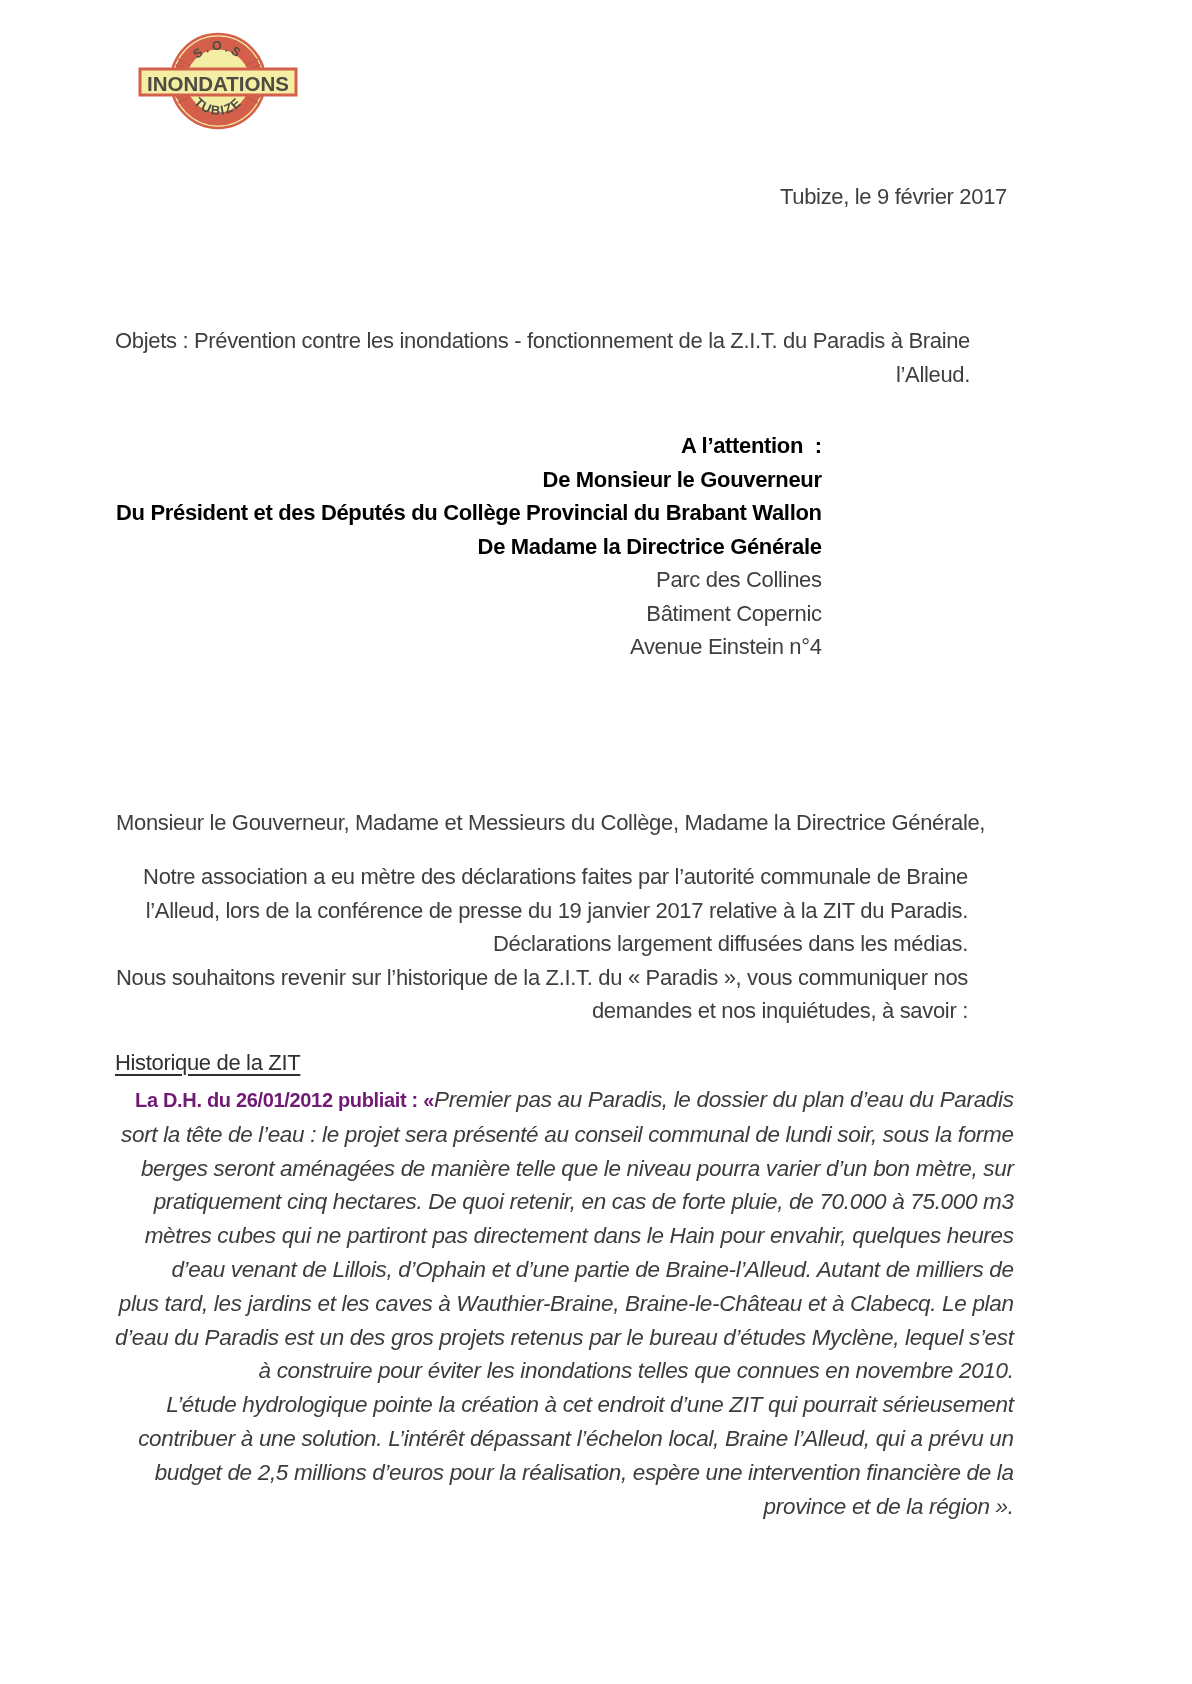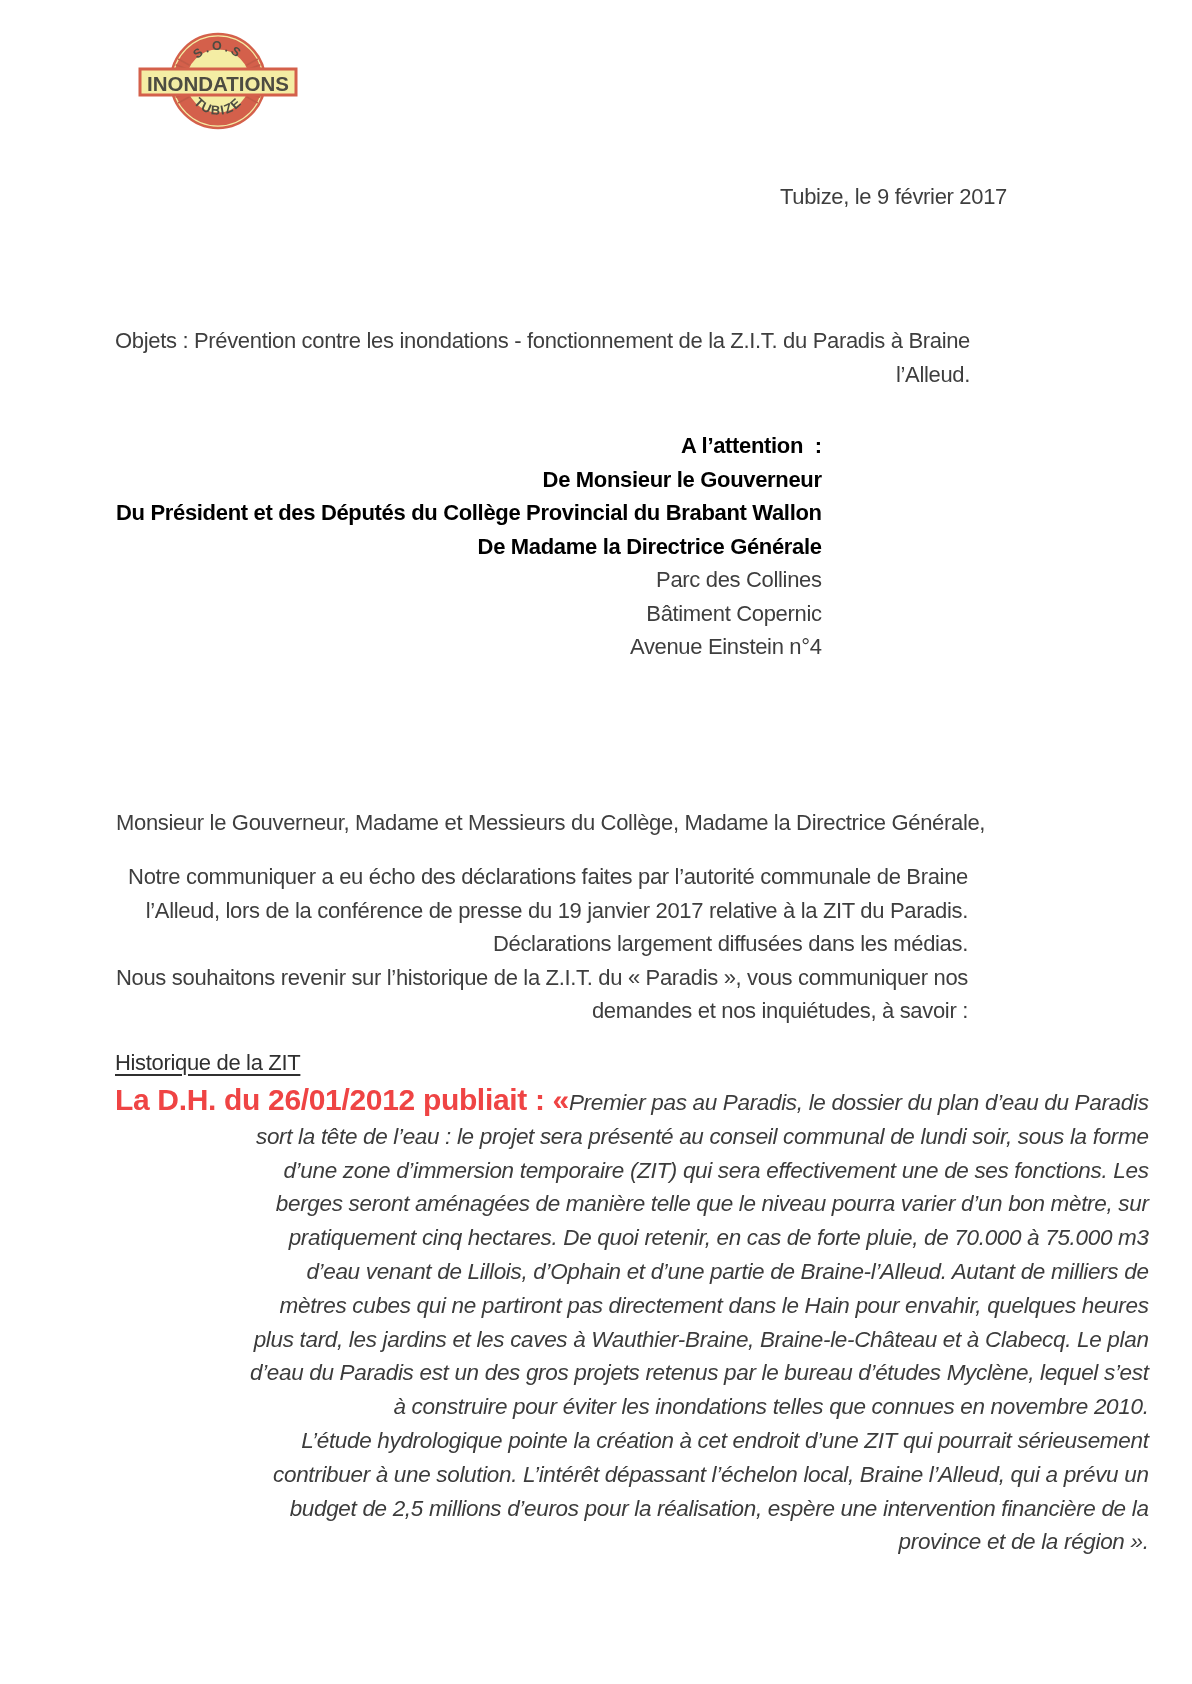--- a/index.html
+++ b/index.html
@@ -21,21 +21,21 @@
   .subject-block{left:115px;top:287px;margin-top:37px;}
   .recipient-block{left:116px;top:429px;}
   .salutation-block{left:116px;top:806px;}
   .intro-block{left:116px;top:860px;}
   .heading-block{
     left:115px;top:1046px;font-weight:normal;color:#303030;
     text-decoration:underline;text-underline-offset:4px;text-decoration-thickness:2px;
   }
   .quote-block{left:115px;top:1083px;line-height:33.8px;}
   .quote-block .line{font-style:italic;font-size:22.5px;color:#3c3c3c;}
-  .quote-first .q-intro{font-style:normal;font-weight:bold;font-size:30px;color:#ef4444;}
+  .quote-first .q-intro{font-style:normal;font-weight:bold;font-size:20px;color:#701a75;}
   .quote-first .q-ital{font-style:italic;font-size:22.5px;}
   svg text{font-family:"Liberation Sans",sans-serif;}
 </style>
 </head>
 <body>
 
 <div class="page">
 
   <div class="logo-wrap">
     <svg width="160" height="110" viewBox="0 0 160 108">
@@ -89,40 +89,39 @@
     <div>
         <div class="line">Parc des Collines</div>
         <div class="line">Bâtiment Copernic</div>
         <div class="line">Avenue Einstein n°4</div>
       </div>
   </div>
 
   <div class="block salutation-block line">Monsieur le Gouverneur, Madame et Messieurs du Collège, Madame la Directrice Générale,</div>
 
   <div class="block intro-block">
-      <div class="line">Notre communiquer a eu écho des déclarations faites par l’autorité communale de Braine</div>
+      <div class="line">Notre association a eu mètre des déclarations faites par l’autorité communale de Braine</div>
       <div class="line">l’Alleud, lors de la conférence de presse du 19 janvier 2017 relative à la ZIT du Paradis.</div>
       <div class="line">Déclarations largement diffusées dans les médias.</div>
       <div class="line">Nous souhaitons revenir sur l’historique de la Z.I.T. du « Paradis », vous communiquer nos</div>
       <div class="line">demandes et nos inquiétudes, à savoir :</div>
     </div>
 
   <div class="block heading-block line">Historique de la ZIT</div>
 
   <div class="block quote-block">
     <div class="line quote-first">
       <span class="q-intro">La D.H. du 26/01/2012 publiait : «</span><span class="q-ital">Premier pas au Paradis, le dossier du plan d’eau du Paradis</span>
     </div>
     <div>
         <div class="line">sort la tête de l’eau : le projet sera présenté au conseil communal de lundi soir, sous la forme</div>
-        <div class="line">d’une zone d’immersion temporaire (ZIT) qui sera effectivement une de ses fonctions. Les</div>
         <div class="line">berges seront aménagées de manière telle que le niveau pourra varier d’un bon mètre, sur</div>
         <div class="line">pratiquement cinq hectares. De quoi retenir, en cas de forte pluie, de 70.000 à 75.000 m3</div>
+        <div class="line">mètres cubes qui ne partiront pas directement dans le Hain pour envahir, quelques heures</div>
         <div class="line">d’eau venant de Lillois, d’Ophain et d’une partie de Braine-l’Alleud. Autant de milliers de</div>
-        <div class="line">mètres cubes qui ne partiront pas directement dans le Hain pour envahir, quelques heures</div>
         <div class="line">plus tard, les jardins et les caves à Wauthier-Braine, Braine-le-Château et à Clabecq. Le plan</div>
         <div class="line">d’eau du Paradis est un des gros projets retenus par le bureau d’études Myclène, lequel s’est</div>
         <div class="line">à construire pour éviter les inondations telles que connues en novembre 2010.</div>
         <div class="line">L’étude hydrologique pointe la création à cet endroit d’une ZIT qui pourrait sérieusement</div>
         <div class="line">contribuer à une solution. L’intérêt dépassant l’échelon local, Braine l’Alleud, qui a prévu un</div>
         <div class="line">budget de 2,5 millions d’euros pour la réalisation, espère une intervention financière de la</div>
         <div class="line">province et de la région ».</div>
       </div>
   </div>
 

